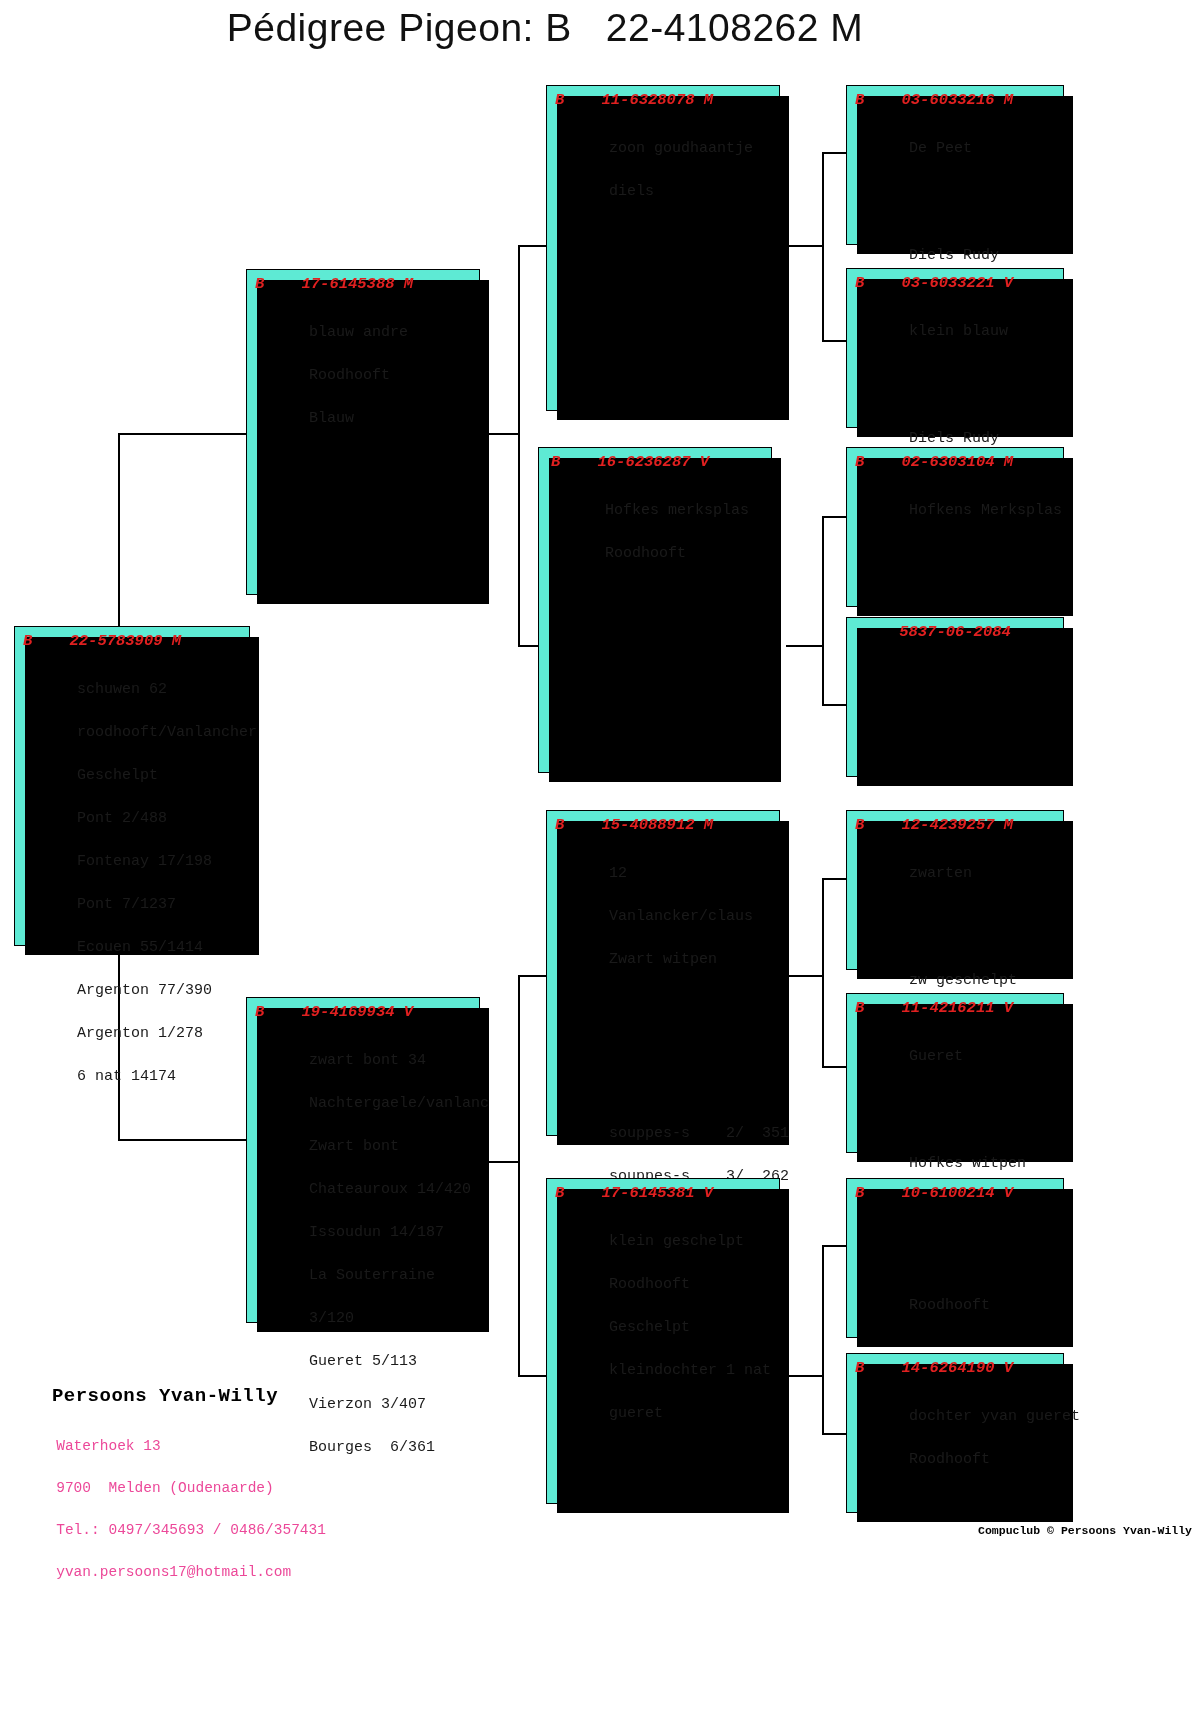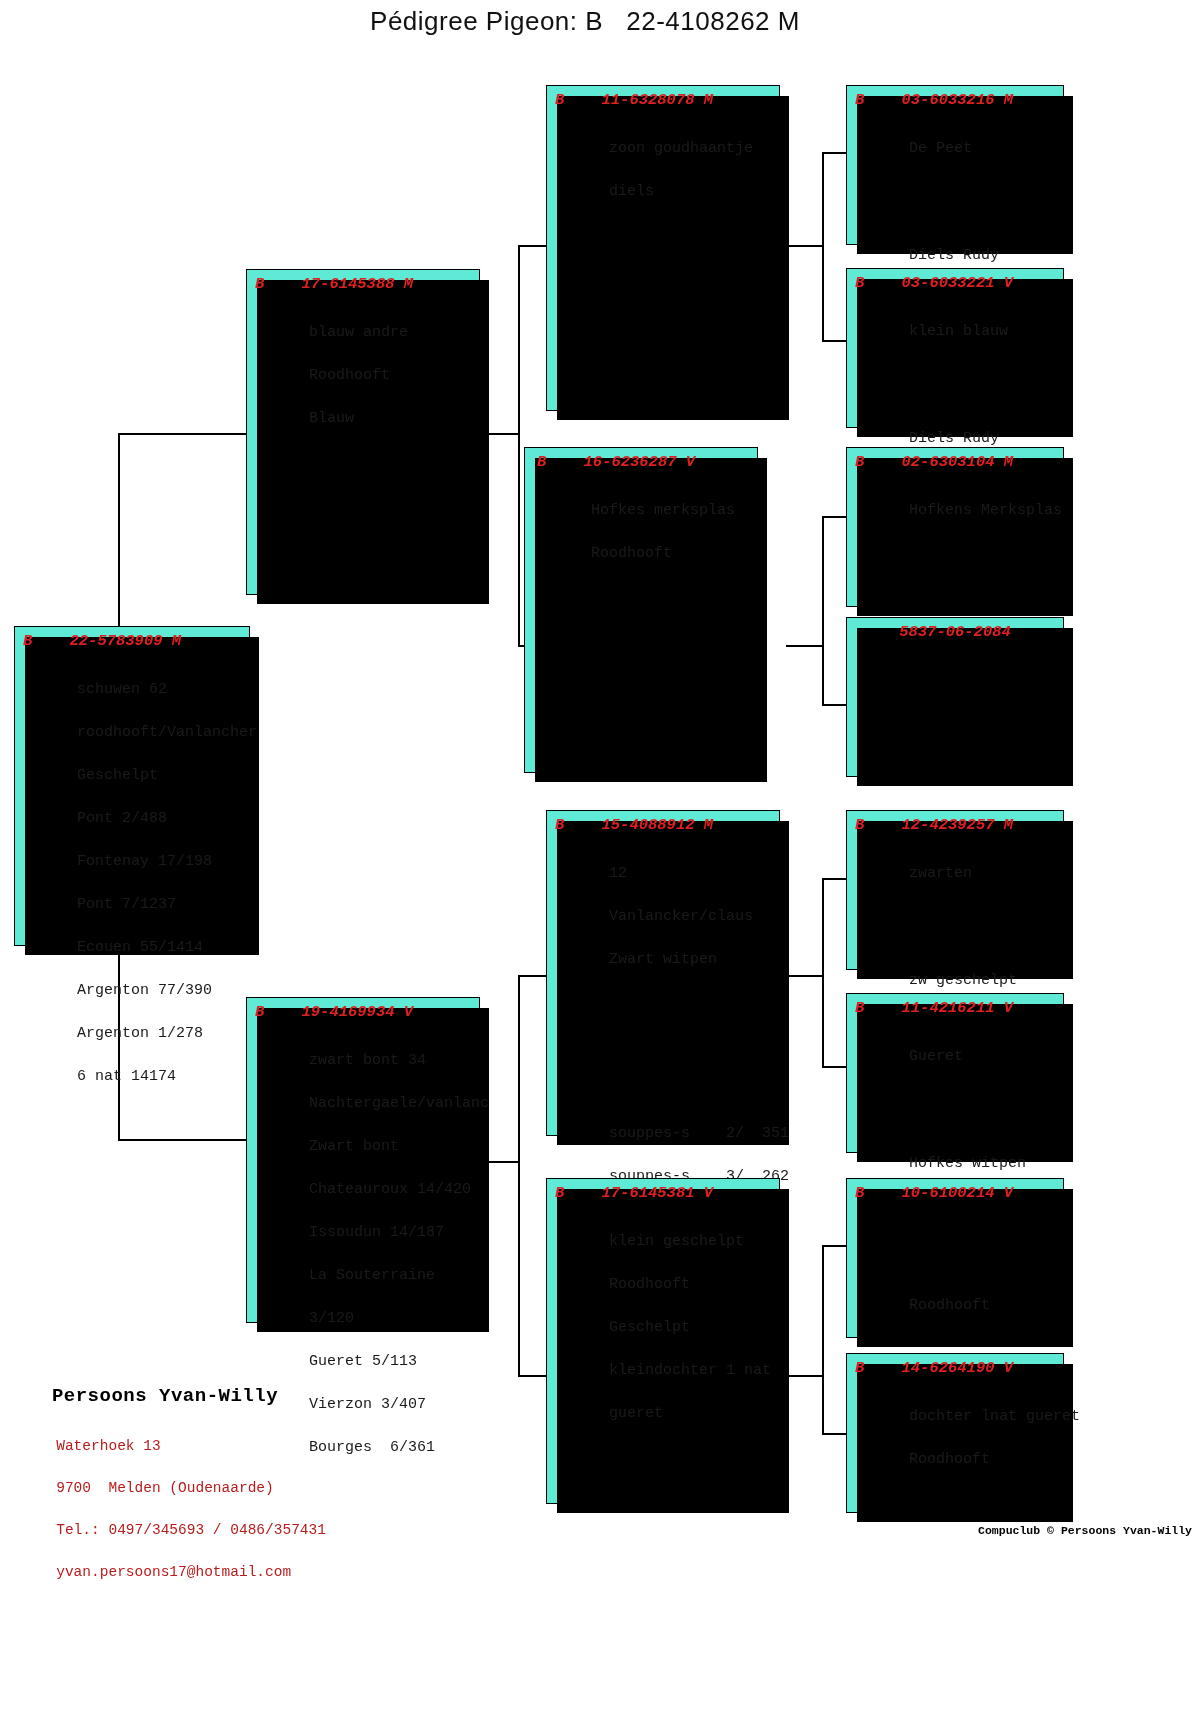--- a/index.html
+++ b/index.html
@@ -15,25 +15,24 @@
     font-family: "Liberation Mono", "DejaVu Sans Mono", monospace;
     overflow: hidden;
   }
   #title {
     position: absolute;
     left: 0;
     top: 6px;
     width: 1090px;
     text-align: center;
     font-family: "Liberation Sans", sans-serif;
-    font-size: 26px;
+    font-size: 39px;
     color: #111111;
     letter-spacing: 0.5px;
     white-space: pre;
-    padding-left: 40px;
   }
   
   .hline {
     position: absolute;
     background: #000000;
     height: 2px;
   }
   .vline {
     position: absolute;
     background: #000000;
@@ -93,21 +92,21 @@
     font-weight: bold;
     color: #000000;
     letter-spacing: 0.5px;
     margin-bottom: 8px;
     white-space: pre;
     text-align: center;
   }
   #footer .addr {
     font-size: 14.5px;
     line-height: 21px;
-    color: #b91c1c;
+    color: #ec4899;
     white-space: pre;
   }
   #credit {
     position: absolute;
     right: 8px;
     top: 1524px;
     font-size: 11.5px;
     font-weight: bold;
     color: #000000;
     white-space: pre;
@@ -198,21 +197,21 @@
   </div>
 
   <div class="box" style="left:546px; top:85px; width:234px; height:326px;">
     <div class="ring">B    11-6328078 M</div>
     <div class="lines">
       <span>zoon goudhaantje</span><br>
       <span>diels</span>
     </div>
   </div>
 
-  <div class="box" style="left:524px; top:447px; width:234px; height:326px;padding-left:12px;">
+  <div class="box" style="left:538px; top:447px; width:234px; height:326px;padding-left:12px;">
     <div class="ring">B    16-6236287 V</div>
     <div class="lines">
       <span>Hofkes merksplas</span><br>
       <span>Roodhooft</span>
     </div>
   </div>
 
   <div class="box" style="left:546px; top:810px; width:234px; height:326px;">
     <div class="ring">B    15-4088912 M</div>
     <div class="lines">
@@ -292,21 +291,21 @@
     <div class="ring">B    10-6100214 V</div>
     <div class="lines">
       <span class="blank"></span>
       <span>Roodhooft</span>
     </div>
   </div>
 
   <div class="box" style="left:846px; top:1353px; width:218px; height:160px;">
     <div class="ring">B    14-6264190 V</div>
     <div class="lines">
-      <span>dochter lnat gueret</span><br>
+      <span>dochter yvan gueret</span><br>
       <span>Roodhooft</span>
     </div>
   </div>
 
   <div id="footer">
     <div class="owner">Persoons Yvan-Willy</div>
     <div class="addr">
       <span>Waterhoek 13</span><br>
       <span>9700  Melden (Oudenaarde)</span><br>
       <span>Tel.: 0497/345693 / 0486/357431</span><br>

